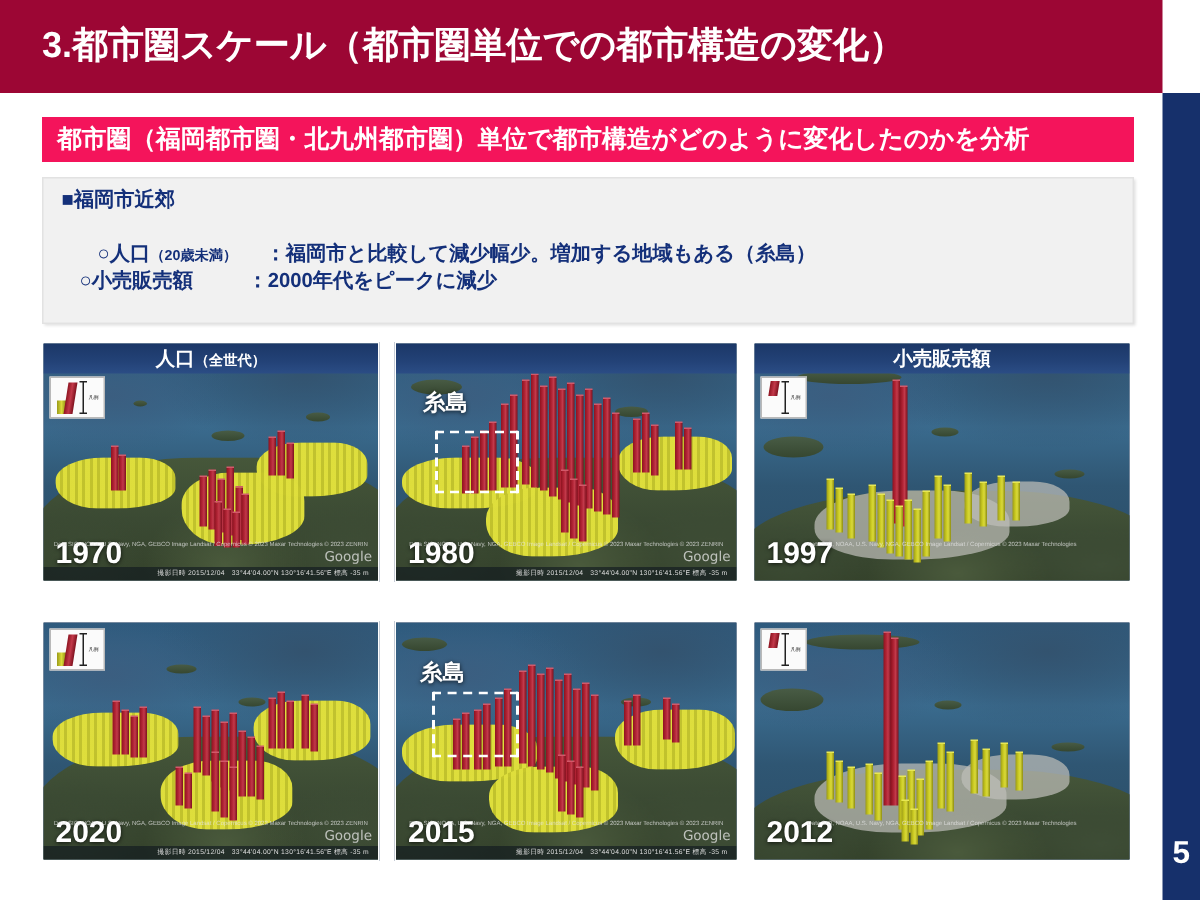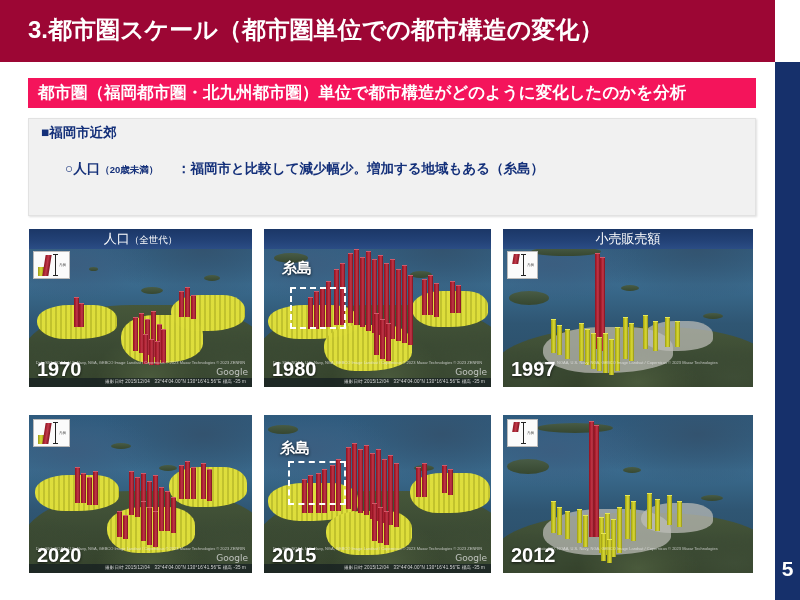--- a/index.html
+++ b/index.html
@@ -71,21 +71,21 @@
     border:1px solid #ffffff;
   }
   .panel-title-bar{
     position:absolute; left:0; top:0; width:100%; height:20px;
     background:linear-gradient(180deg,#1b3767 0%,#234277 60%,#2b4d85 100%);
     z-index:6;
   }
   .panel-title{
     position:absolute; left:0; top:0; width:100%; height:36px;
     line-height:20px; text-align:center;
-    color:#ffffff; font-size:13px; font-weight:400; z-index:7;
+    color:#ffffff; font-size:13px; font-weight:700; z-index:7;
   }
   .panel-title .small{ font-size:9.5px; }
 
   
   .sea{
     position:absolute; left:0; top:0; width:100%; height:100%;
     background:
       radial-gradient(ellipse 60% 40% at 20% 22%, #3b5e80 0%, rgba(59,94,128,0) 60%),
       radial-gradient(ellipse 70% 50% at 78% 12%, #33536f 0%, rgba(51,83,111,0) 65%),
       linear-gradient(180deg,#2e5a7d 0%,#3a6b8e 35%,#2f5673 60%,#2a4c66 100%);
@@ -219,20 +219,25 @@
 <div id="summary-box">
   <div class="sum-line" id="sum-head">■福岡市近郊</div>
 
 
   <div class="sum-line" id="sum-r2">
     <span class="col-a">
       <span>○</span><span>人口</span><span class="small">（20歳未満）</span>
     </span><span>：</span><span>福岡市と比較して減少幅少。増加する地域もある（糸島）</span>
   </div>
 
+  <div class="sum-line" id="sum-r3">
+    <span class="col-a">
+      <span>○</span><span>小売販売額</span><span class="small"></span>
+    </span><span>：</span><span>2000年代をピークに減少</span>
+  </div>
 
 </div>
 
 <div class="panel" style="left:28px; top:228px; width:225px; height:160px;">
   <div class="sea"></div>
   <div class="land"></div>
   <div class="island" style="left:112px; top:58px; width:22px; height:7px;"></div>
   <div class="island" style="left:175px; top:46px; width:16px; height:6px;"></div>
   <div class="island" style="left:60px; top:38px; width:9px; height:4px;"></div>
 

